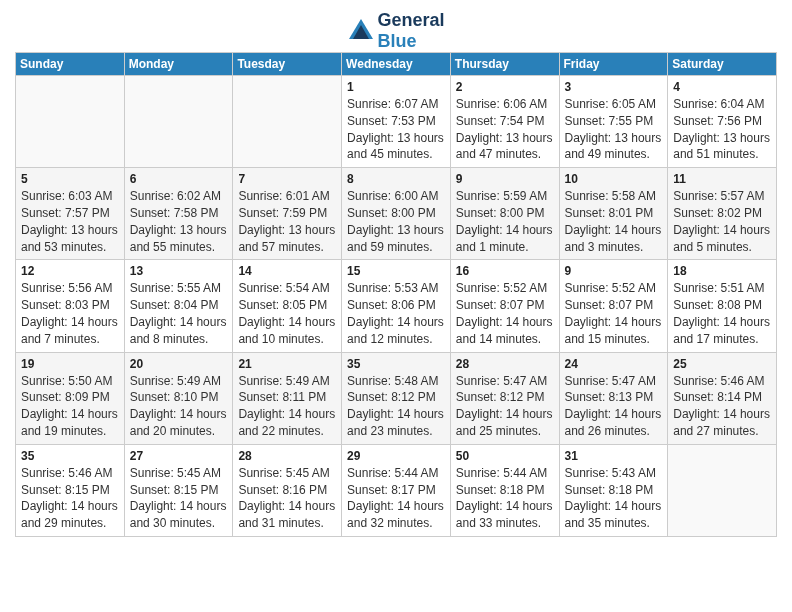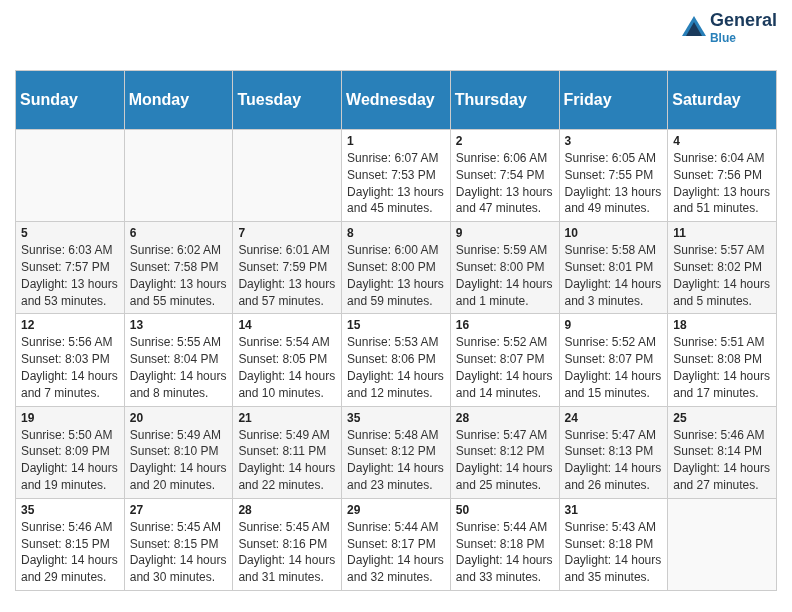--- a/index.html
+++ b/index.html
@@ -5,23 +5,23 @@
     * { box-sizing: border-box; margin: 0; padding: 0; }
     body {
       font-family: Arial, sans-serif;
       background: #fff;
       width: 792px;
       min-height: 612px;
       padding: 10px 15px;
     }
     .header {
       display: flex;
-      justify-content: flex-end;
+      justify-content: center;
       align-items: flex-start;
-      margin-bottom: 25px;
+      margin-bottom: 0;
     }
     .logo {
       display: flex;
       align-items: center;
     }
     .logo-icon {
       width: 28px;
       height: 28px;
       margin-right: 2px;
     }
@@ -38,23 +38,23 @@
       color: #1a3a5c;
     }
     table {
       width: 100%;
       border-collapse: collapse;
       table-layout: fixed;
     }
     thead tr th {
       background: #2980b9;
       color: #fff;
-      font-size: 16px;
+      font-size: 12px;
       font-weight: bold;
-      padding: 20px 4px;
+      padding: 4px 4px;
       text-align: left;
       border: 1px solid #ccc;
     }
     tbody tr td {
       border: 1px solid #ccc;
       vertical-align: top;
       padding: 4px 5px;
       font-size: 10.5px;
       color: #222;
       height: 80px;
@@ -82,21 +82,21 @@
 <body>
 
 <div class="header">
   <div class="logo">
     <svg class="logo-icon" viewBox="0 0 28 28">
       <polygon points="14,2 26,22 2,22" fill="#2980b9"></polygon>
       <polygon points="14,8 22,22 6,22" fill="#1a3a5c"></polygon>
     </svg>
     <div>
       <div style="font-size:18px;font-weight:bold;color:#1a3a5c;">General</div>
-      <div style="font-size:12px;font-weight:bold;color:#2980b9;">Blue</div>
+      <div style="font-size:18px;font-weight:bold;color:#2980b9;">Blue</div>
     </div>
   </div>
   <div class="title-block">
     <div class="month-title"></div>
     <div class="location"></div>
   </div>
 </div>
 
 <table>
   <thead>

